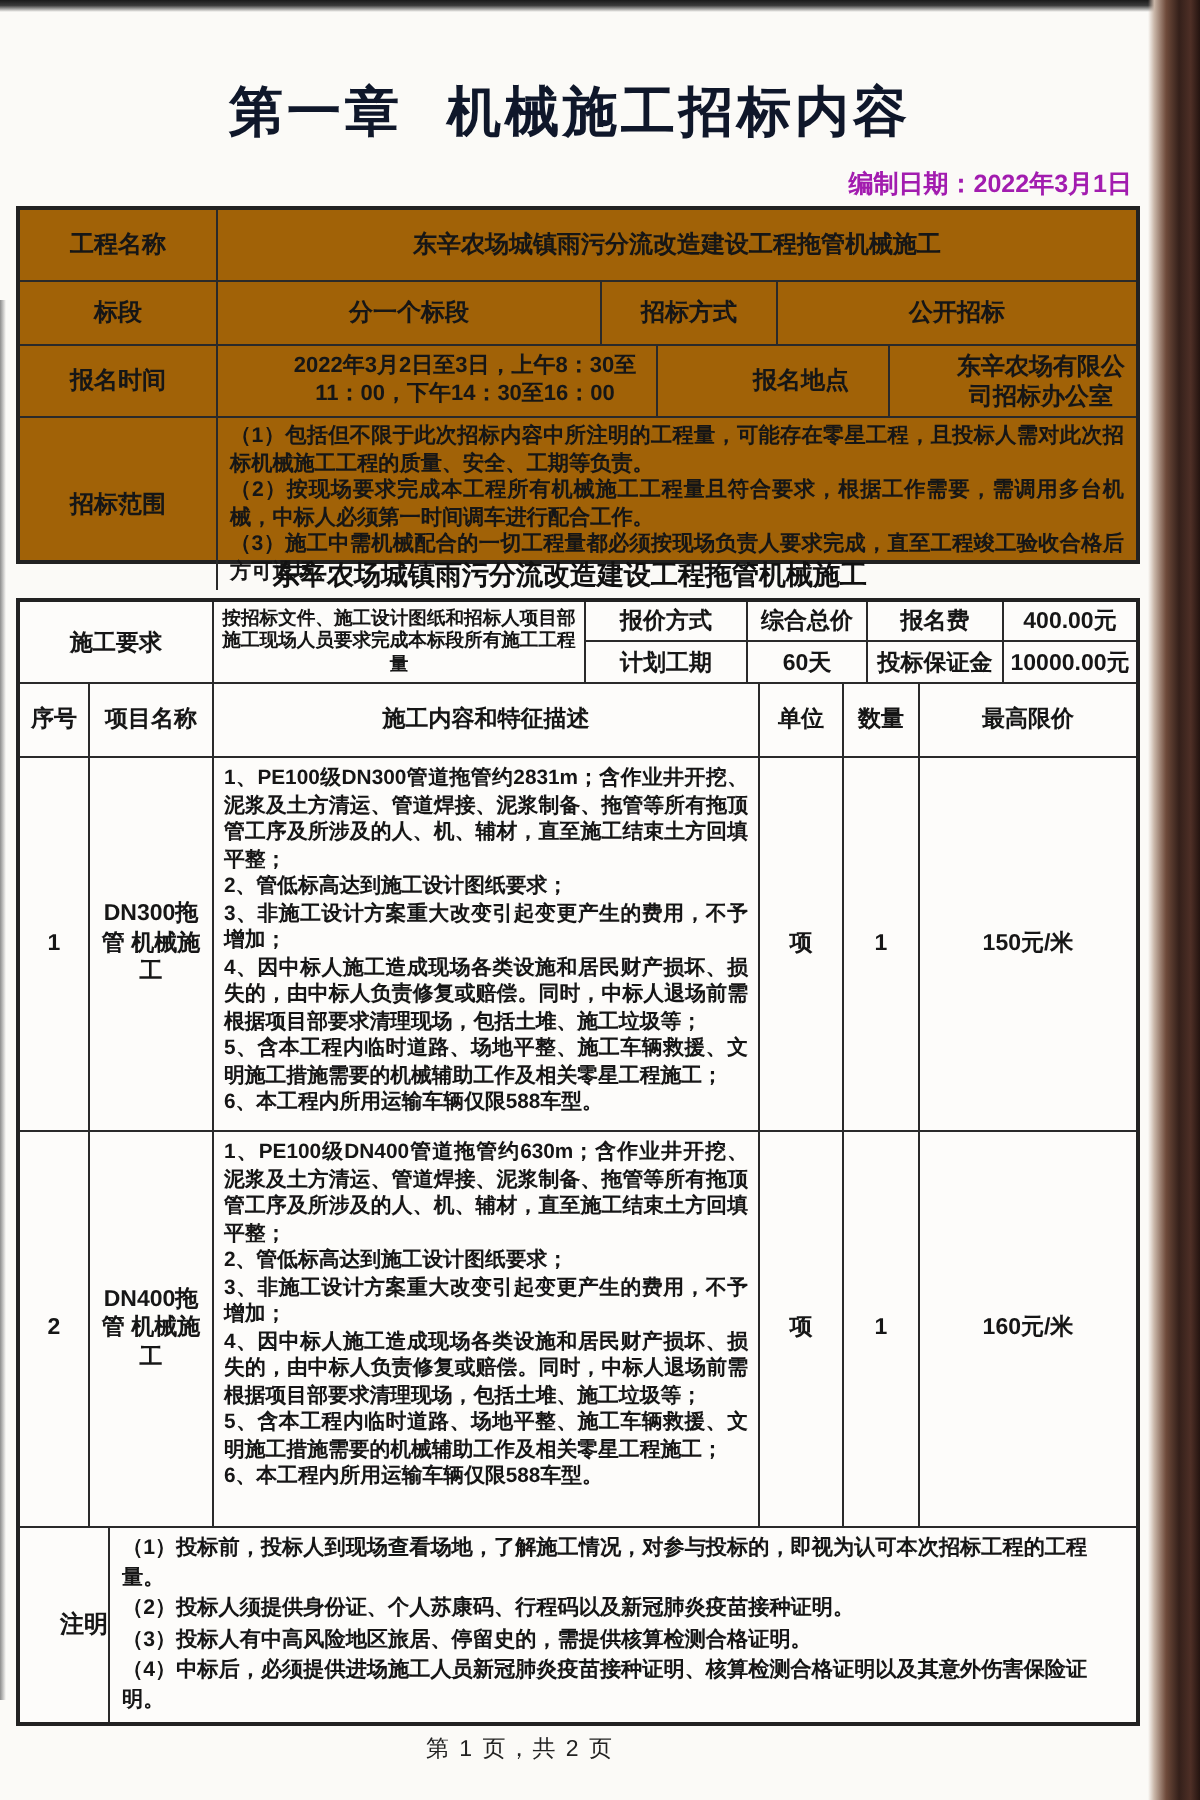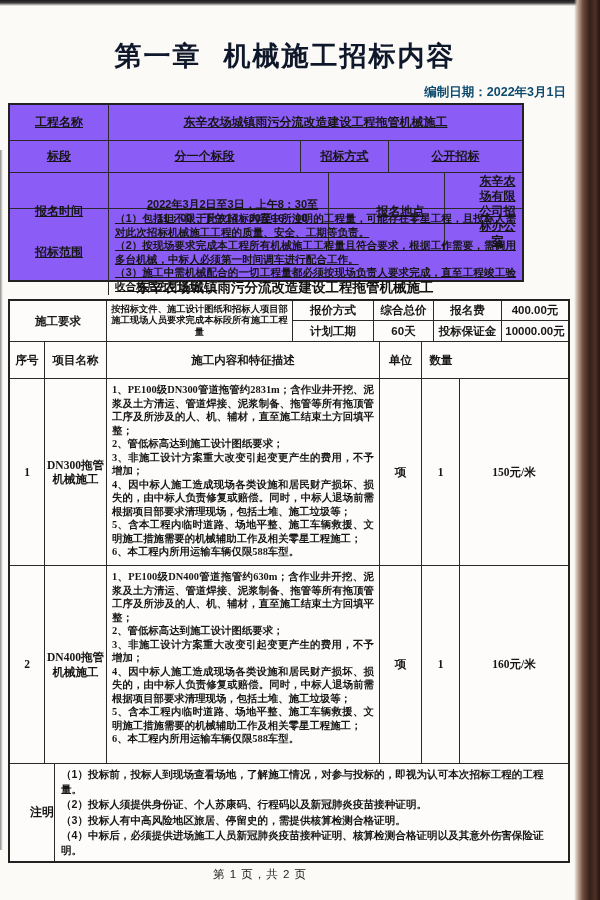--- a/index.html
+++ b/index.html
@@ -25,27 +25,27 @@
   }
 
   .doc-title {
     position:absolute; top:38px; left:0; width:570px;
     text-align:center; font-family:"Liberation Serif", serif;
     font-size:27px; font-weight:bold; letter-spacing:2px; color:#0f172a;
   }
   .doc-title .gap { display:inline-block; width:22px; }
   .doc-date {
     position:absolute; top:84px; left:0; width:566px;
-    text-align:right; font-size:12.5px; font-weight:bold; color:#0c4a6e;
+    text-align:right; font-size:12.5px; font-weight:bold; color:#a21caf;
   }
 
   
   .t1 {
-    position:absolute; top:103px; left:8px; width:516px;
-    border:2.2px solid #222; background:#8b5cf6;text-decoration:underline;
+    position:absolute; top:103px; left:8px; width:562px;
+    border:2.2px solid #222; background:#a16207;
   }
   .t1 .r { display:grid; border-bottom:1.6px solid #2a2a2a; }
   .t1 .r:last-child { border-bottom:none; }
   .r-name   { grid-template-columns:99px 1fr; height:36px; }
   .r-4col   { grid-template-columns:99px 192px 88px 1fr; height:32px; }
   .r-time   { grid-template-columns:99px 192px 88px 1fr; height:36px;gap:28px; }
   .r-scope  { grid-template-columns:99px 1fr; height:71px; }
 
   .c {
     border-right:1.6px solid #2a2a2a;
@@ -88,21 +88,20 @@
   .t2-head .nbr { border-right:none; }
 
   .t2-cols, .t2-row, .t2-note { display:grid; border-bottom:1.6px solid #2a2a2a; }
   .t2-cols, .t2-row { grid-template-columns:35px 62px 273px 42px 38px 1fr; }
   .t2-cols { height:37px; }
   .t2-cols > div, .t2-row > div {
     border-right:1.6px solid #2a2a2a;
     display:flex; align-items:center; justify-content:center;
     font-weight:bold; font-size:11.5px; text-align:center; line-height:1.25;
     padding:1px 2px;
-    font-family:Liberation Serif, serif;
   }
   .t2-cols > div:last-child, .t2-row > div:last-child { border-right:none; }
   .row1 { height:187px; }
   .row2 { height:198px; }
   .t2-row .desc-cell {
     display:block; text-align:justify; font-size:10.4px; line-height:1.3;
     padding:4px 5px; font-weight:bold;
   }
   .t2-note { grid-template-columns:45px 1fr; height:97px; border-bottom:none; }
   .t2-note .lbl {
@@ -173,20 +172,21 @@
       <div>投标保证金</div>
       <div class="nbr">10000.00元</div>
     </div>
 
     <div class="t2-cols">
       <div>序号</div>
       <div>项目名称</div>
       <div>施工内容和特征描述</div>
       <div>单位</div>
       <div>数量</div>
+      <div>最高限价</div>
     </div>
 
     <div class="t2-row row1">
       <div>1</div>
       <div>DN300拖管 机械施工</div>
       <div class="desc-cell">
         <div>1、PE100级DN300管道拖管约2831m；含作业井开挖、泥浆及土方清运、管道焊接、泥浆制备、拖管等所有拖顶管工序及所涉及的人、机、辅材，直至施工结束土方回填平整；</div>
         <div>2、管低标高达到施工设计图纸要求；</div>
         <div>3、非施工设计方案重大改变引起变更产生的费用，不予增加；</div>
         <div>4、因中标人施工造成现场各类设施和居民财产损坏、损失的，由中标人负责修复或赔偿。同时，中标人退场前需根据项目部要求清理现场，包括土堆、施工垃圾等；</div>

